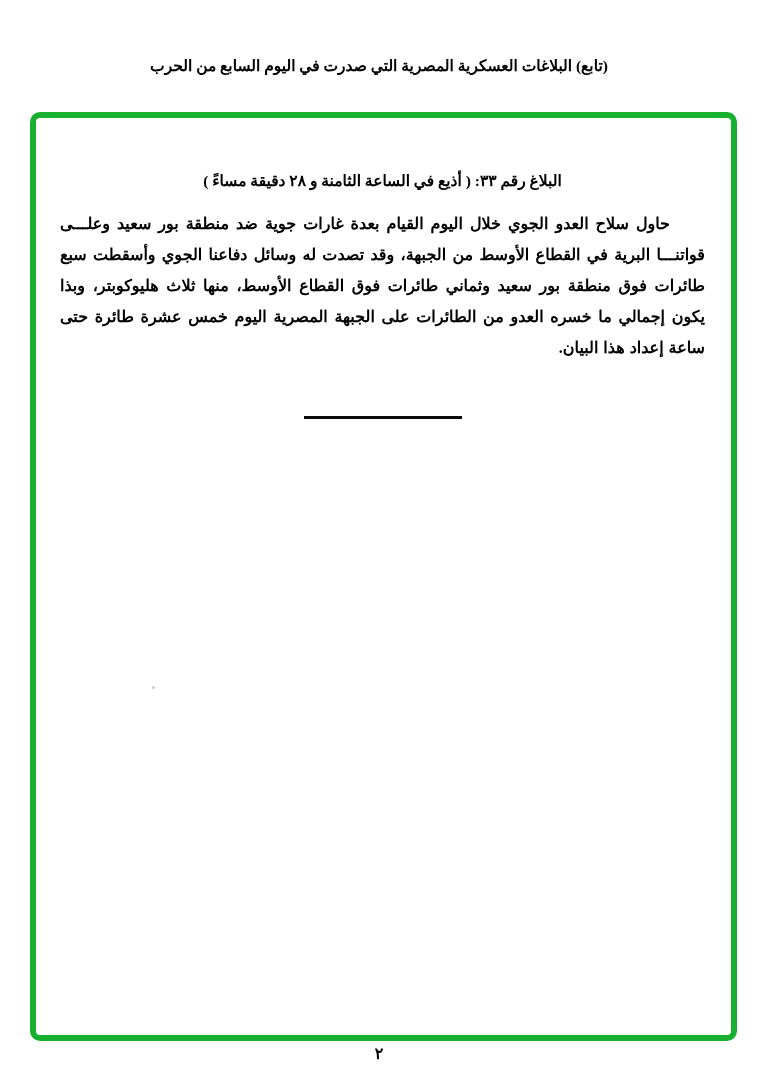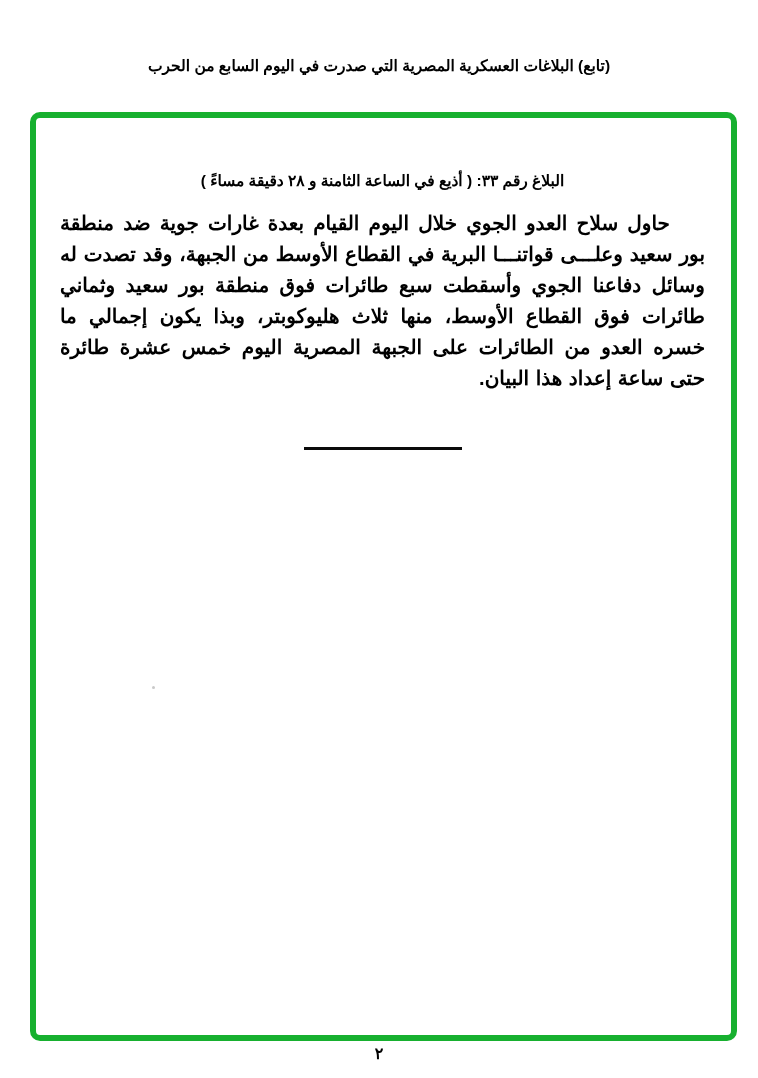--- a/index.html
+++ b/index.html
@@ -5,21 +5,21 @@
   html, body {
     margin: 0;
     padding: 0;
     background: #ffffff;
   }
   .page {
     position: relative;
     width: 758px;
     height: 1078px;
     background: #ffffff;
-    font-family: Liberation Sans, sans-serif;
+    font-family: Liberation Serif, serif;
     color: #000000;
     overflow: hidden;
   }
   .doc-title {
     position: absolute;
     top: 57px;
     left: 0;
     right: 0;
     text-align: center;
     direction: rtl;
@@ -45,21 +45,21 @@
   .bulletin-heading {
     font-size: 15.5px;
     font-weight: bold;
     line-height: 31px;
     text-align: center;
     margin: 0 0 12px 0;
     white-space: nowrap;
   }
   .bulletin-body {
     margin: 0;
-    font-size: 20px;
+    font-size: 16px;
     font-weight: bold;
     line-height: 31px;
     text-align: justify;
     text-indent: 35px;
     word-spacing: 1px;
   }
   .divider {
     width: 158px;
     height: 3px;
     background: #0a0a0a;

